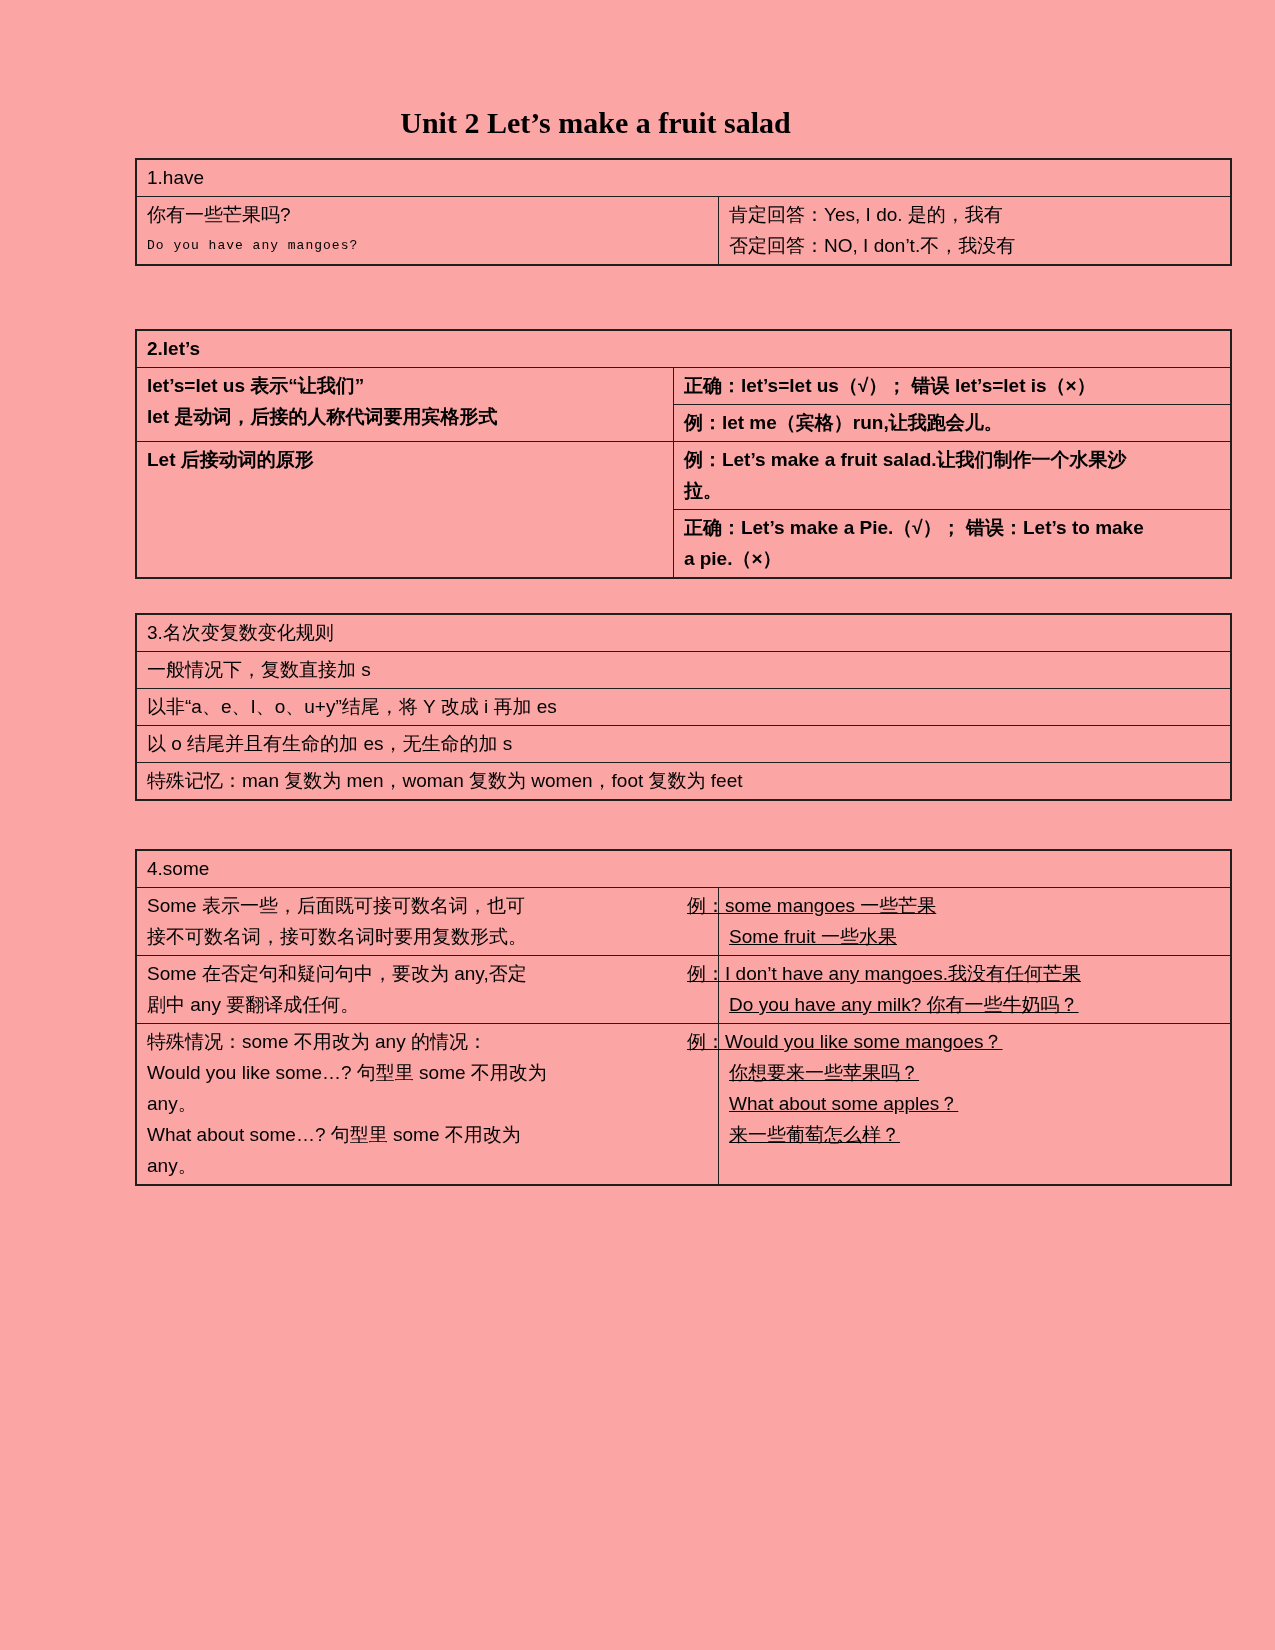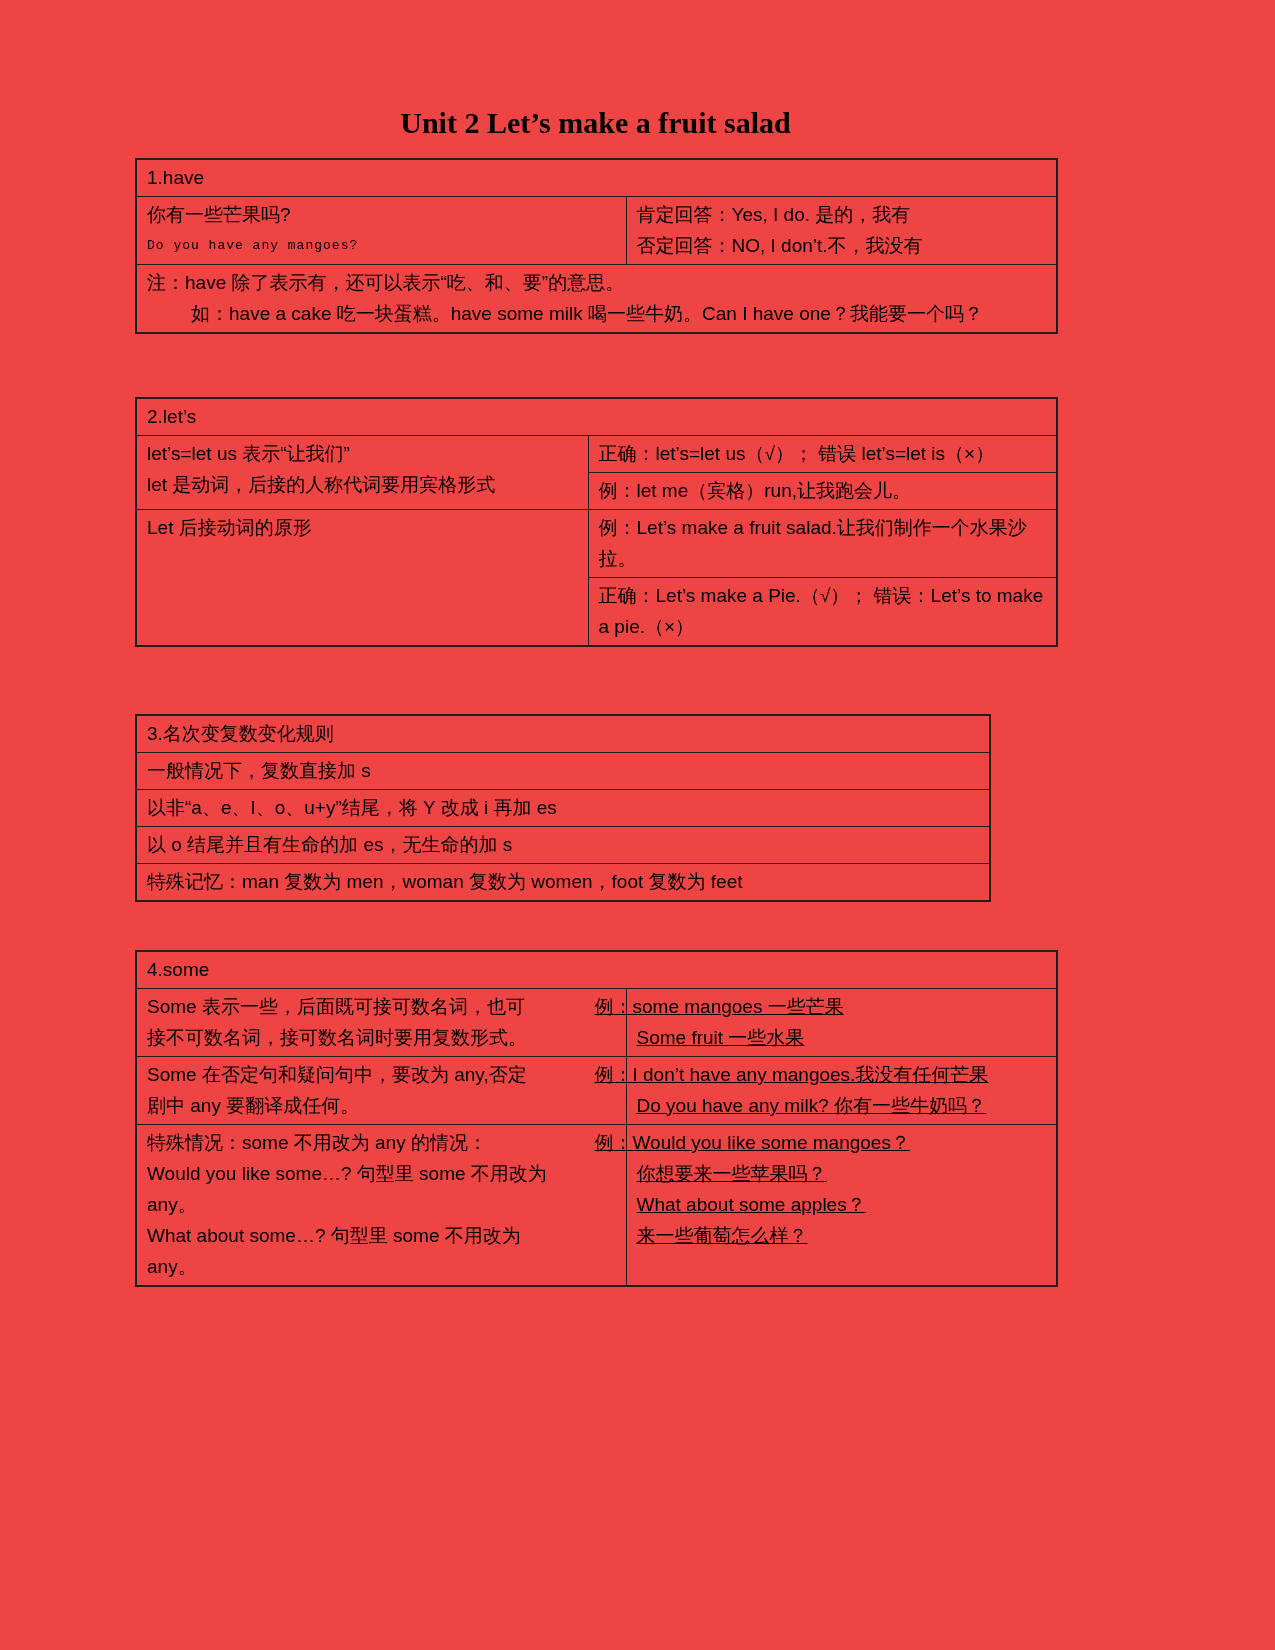--- a/index.html
+++ b/index.html
@@ -1,50 +1,50 @@
 <!DOCTYPE html>
 <html><head>
 <meta charset="utf-8">
 <style>
   html,body { margin:0; padding:0; background:#ffffff; }
   .page {
     position:relative;
     width:1275px; height:1650px;
-    background:#ef4444;
+    background:#fca5a5;
     color:#000000;
     font-family:"Liberation Sans", sans-serif;
     box-sizing:border-box;
     padding:106px 0 0 135px;
     overflow:hidden;
   }
   .title {
     width:921px;
     margin:0 0 18px 0;
     text-align:center;
     font-family:"Liberation Serif", serif;
     font-weight:bold;
     font-size:30px;
     line-height:34px;
   }
   table.tbl {
     border-collapse:collapse;
     table-layout:fixed;
-    width:856px;
+    width:1097px;
     border:2px solid #1f1f1f;
   }
   .tbl td {
     border:1.5px solid #1f1f1f;
     vertical-align:top;
     padding:2px 8px 3px 10px;
     font-size:19px;
     line-height:31px;
     word-break:break-word;
   }
   .t1 { margin-bottom:63px; }
-  .t2 { margin-bottom:67px; }
+  .t2 { margin-bottom:34px;font-weight:bold; }
   .t3 { margin-bottom:48px; }
   .hdr { line-height:24px; padding-top:2px; padding-bottom:2px; }
   .ml { white-space:pre-line; }
   .hang { padding-left:52px; text-indent:-42px;text-decoration:underline; }
   .indent-note { padding-left:44px; }
   .mono {
     font-family:"Liberation Mono", monospace;
     font-size:13px;
     letter-spacing:1px;
   }
@@ -66,26 +66,20 @@
       <td colspan="2" class="hdr">1.have</td>
     </tr>
     <tr>
       <td>
         <div>你有一些芒果吗?</div>
         <div class="mono">Do you have any mangoes?</div>
       </td>
       <td>
         <div>肯定回答：Yes, I do. 是的，我有</div>
         <div>否定回答：NO, I don’t.不，我没有</div>
-      </td>
-    </tr>
-    <tr>
-      <td colspan="2">
-        <div>注：have 除了表示有，还可以表示“吃、和、要”的意思。</div>
-        <div class="indent-note">如：have a cake 吃一块蛋糕。have some milk 喝一些牛奶。Can I have one？我能要一个吗？</div>
       </td>
     </tr>
   </tbody>
     </table>
 
   <table class="tbl t2">
     <colgroup>
         <col style="width:452px">
         <col style="width:469px">
       </colgroup>

